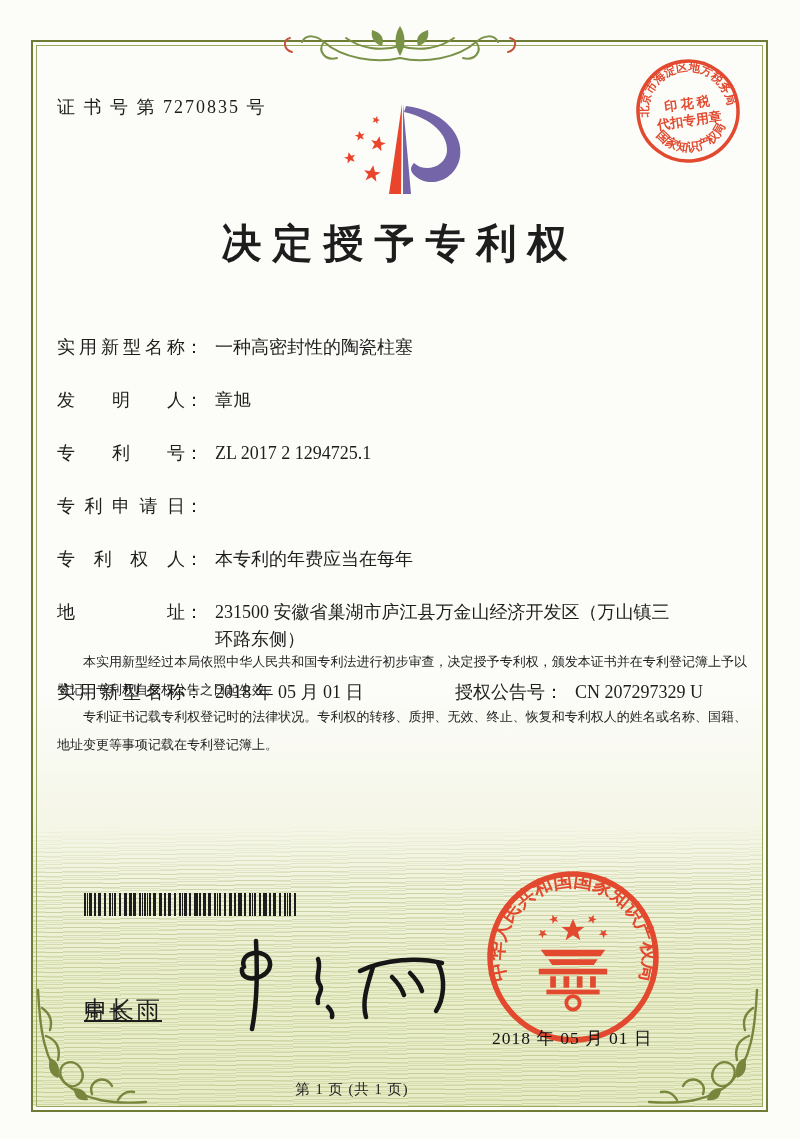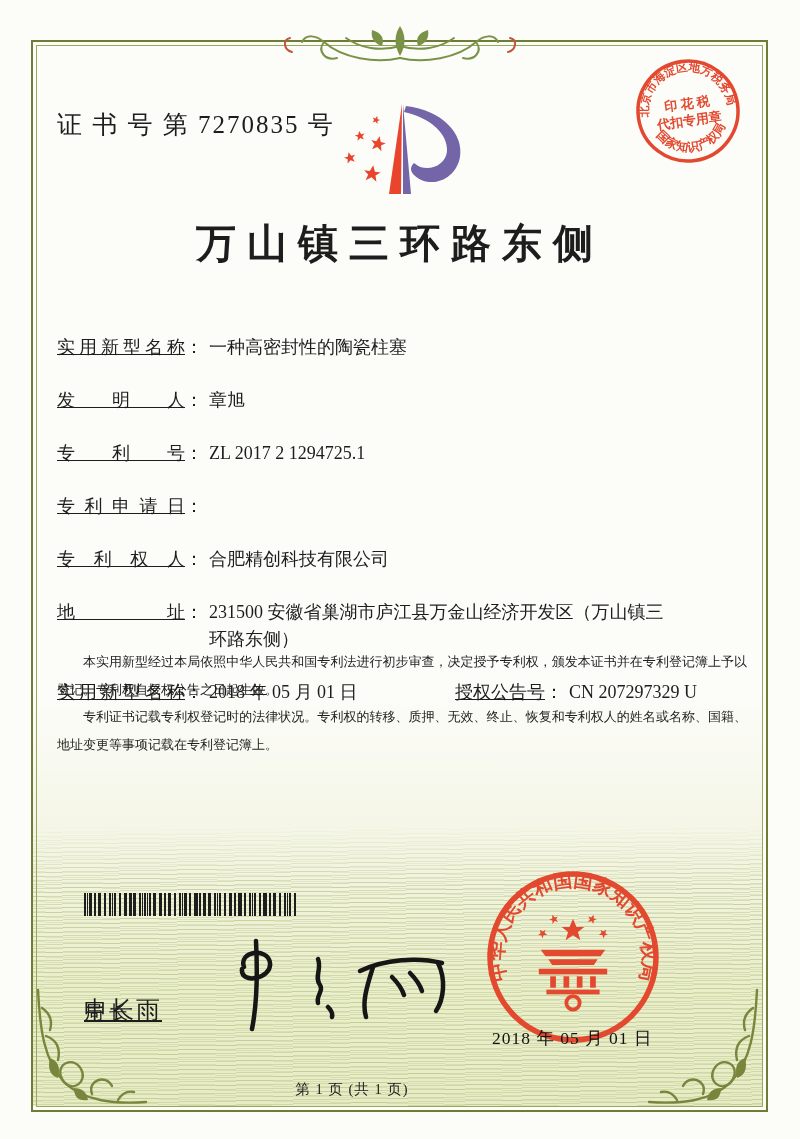--- a/index.html
+++ b/index.html
@@ -28,31 +28,31 @@
       repeating-linear-gradient(179deg,rgba(150,170,90,.30) 0 1px,transparent 1px 4px),
       repeating-linear-gradient(181deg,rgba(150,170,90,.20) 0 1px,transparent 1px 5px);
     -webkit-mask-image:linear-gradient(180deg,transparent 0,#000 22%);
             mask-image:linear-gradient(180deg,transparent 0,#000 22%);
   }
   .garland{left:276px;top:16px;width:248px;height:48px;z-index:2;}
   .corner{width:122px;height:122px;z-index:2;}
   .corner.bl{left:30px;top:988px;}
   .corner.br{left:643px;top:988px;transform:scaleX(-1);}
   
-  .cert-no{left:57px;top:108px;font-size:25px;letter-spacing:2px;z-index:3;}
+  .cert-no{left:57px;top:95px;font-size:18px;letter-spacing:2px;z-index:3;}
   .logo{left:330px;top:100px;width:140px;height:105px;z-index:3;}
   .tax-stamp{left:629px;top:52px;width:118px;height:118px;z-index:3;transform:rotate(-8deg);}
   .title{left:0;width:800px;top:216px;text-align:center;font-size:40px;font-weight:bold;
          letter-spacing:11px;z-index:3;}
   
   .fields{left:57px;top:334px;width:692px;font-size:18px;line-height:27px;z-index:3;}
   .frow{display:flex;align-items:flex-start;margin-bottom:26px;}
-  .flabel{display:inline-block;width:128px;text-align:justify;text-align-last:justify;white-space:nowrap;text-decoration:underline;}
+  .flabel{display:inline-block;width:128px;text-align:justify;text-align-last:justify;white-space:nowrap;}
   .fcolon{display:inline-block;}
-  .fvalue{flex:0 1 auto;max-width:472px;margin-left:6px;}
+  .fvalue{flex:0 1 auto;max-width:472px;margin-left:12px;}
   .grant-row{position:relative;display:flex;}
   .grant2{position:absolute;left:398px;top:0;display:flex;white-space:nowrap;}
   .grant2 .flabel{width:auto;text-align:right;text-align-last:auto;}
   
   .paras{left:57px;top:648px;width:690px;font-size:13px;line-height:27.5px;
          text-align:justify;z-index:3;}
   .paras p{margin:0;text-indent:2em;}
   
   .barcode{left:84px;top:893px;width:212px;height:23px;z-index:3;
     background-image:
@@ -152,21 +152,21 @@
   <text class="seal-text" font-size="11.5" fill="#e2492f">
     <textPath xlink:href="#ts-top" href="#ts-top" startOffset="50%" text-anchor="middle">北京市海淀区地方税务局</textPath>
   </text>
   <text class="seal-text" font-size="12" fill="#e2492f">
     <textPath xlink:href="#ts-bot" href="#ts-bot" startOffset="50%" text-anchor="middle">国家知识产权局</textPath>
   </text>
   <text class="seal-text" x="0" y="-3" text-anchor="middle" font-size="13" fill="#e2492f">印 花 税</text>
   <text class="seal-text" x="0" y="14" text-anchor="middle" font-size="13" fill="#e2492f">代扣专用章</text>
 </svg>
 
-<div class="abs title">万山镇三环路东侧</div>
+<div class="abs title">决定授予专利权</div>
 
 <div class="abs fields">
   <div class="frow">
     <span class="flabel">实用新型名称</span>
       <span class="fcolon">：</span>
     <span class="fvalue">一种高密封性的陶瓷柱塞</span>
   </div>
   <div class="frow">
     <span class="flabel">发明人</span>
       <span class="fcolon">：</span>
@@ -177,21 +177,21 @@
       <span class="fcolon">：</span>
     <span class="fvalue">ZL 2017 2 1294725.1</span>
   </div>
   <div class="frow">
     <span class="flabel">专利申请日</span>
       <span class="fcolon">：</span>
   </div>
   <div class="frow">
     <span class="flabel">专利权人</span>
       <span class="fcolon">：</span>
-    <span class="fvalue">合肥精创科技有限公司</span>
+    <span class="fvalue">本专利的年费应当在每年</span>
   </div>
   <div class="frow">
     <span class="flabel">地址</span>
       <span class="fcolon">：</span>
     <span class="fvalue">231500 安徽省巢湖市庐江县万金山经济开发区（万山镇三环路东侧）</span>
   </div>
   <div class="frow grant-row">
     <span class="flabel">实用新型名称</span>
       <span class="fcolon">：</span>
     <span class="fvalue">2018 年 05 月 01 日</span>

